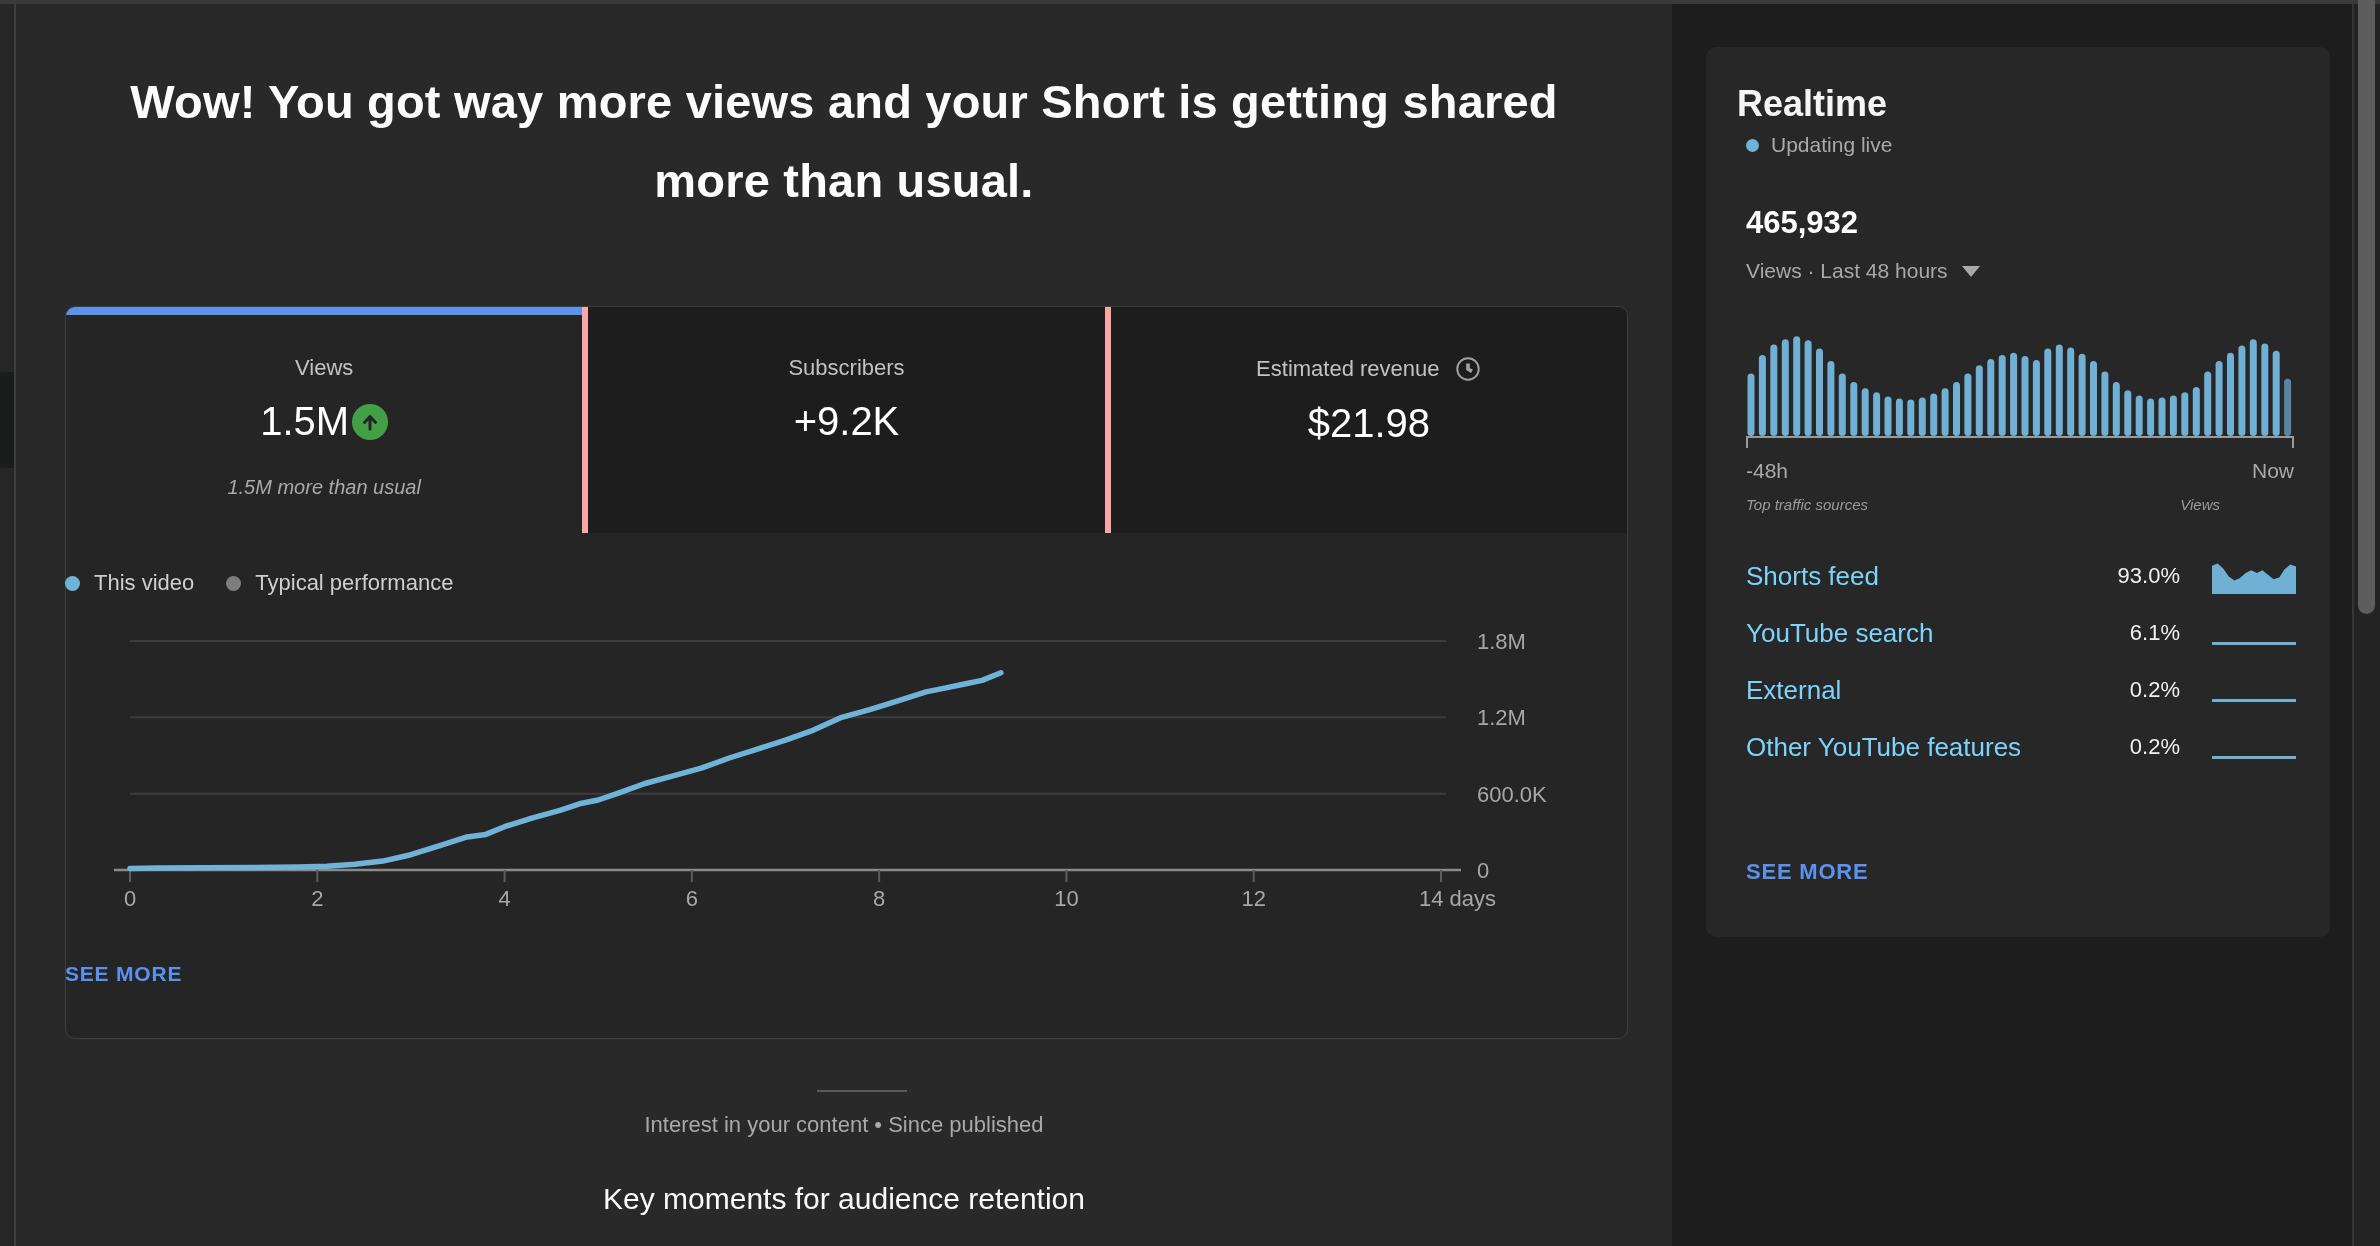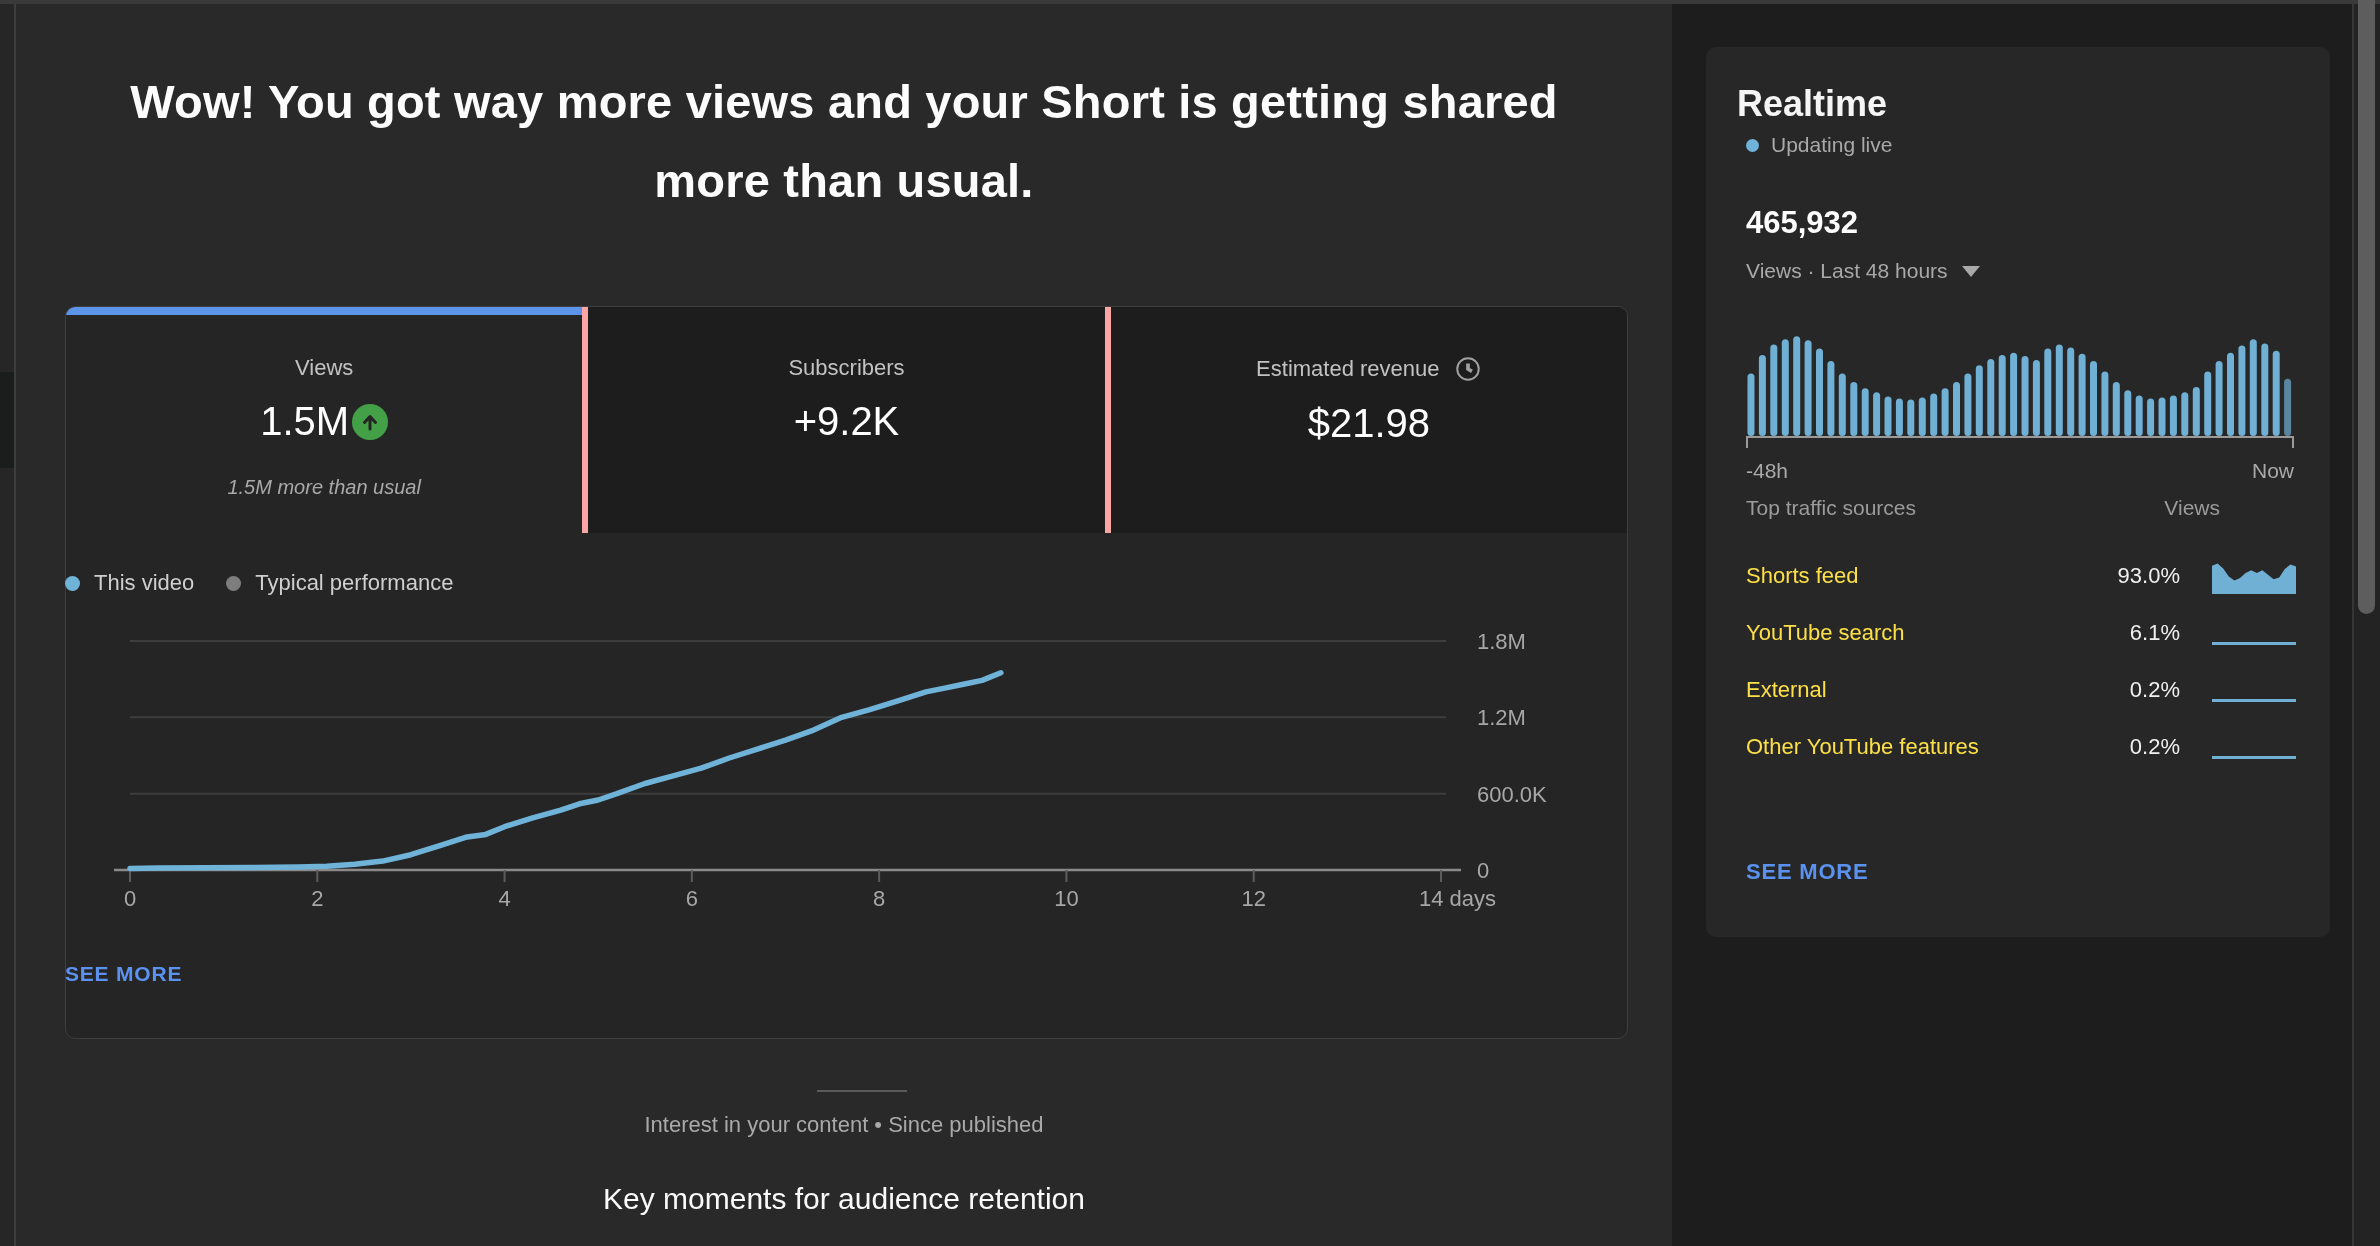--- a/index.html
+++ b/index.html
@@ -50,25 +50,25 @@
   .rt-card{position:absolute;left:34px;top:43px;width:624px;height:890px;background:#272727;border-radius:10px;}
   .rt-title{position:absolute;left:31px;top:36px;font-size:36px;font-weight:700;color:#f5f5f5;}
   .rt-live{position:absolute;left:40px;top:86px;display:flex;align-items:center;gap:12px;font-size:21px;color:#a9a9a9;}
   .rt-count{position:absolute;left:40px;top:158px;font-size:31px;font-weight:700;color:#fdfdfd;}
   .rt-range{position:absolute;left:40px;top:212px;display:flex;align-items:center;gap:14px;
             font-size:21px;color:#a9a9a9;cursor:pointer;}
   .tri-down{width:0;height:0;border-left:9px solid transparent;border-right:9px solid transparent;
             border-top:11px solid #a9a9a9;}
   .rt-axis-labels{position:absolute;left:40px;top:412px;width:548px;display:flex;
                   justify-content:space-between;font-size:21px;color:#a9a9a9;}
-  .tt-header{position:absolute;left:40px;top:449px;width:548px;font-size:21px;color:#9b9b9b;}
+  .tt-header{position:absolute;left:40px;top:449px;width:548px;font-size:15px;color:#9b9b9b;font-style:italic;}
   .tt-header .hdr-views{position:absolute;right:74px;top:0;}
   .tt-rows{position:absolute;left:0;top:500px;width:624px;}
   .tt-row{position:relative;height:57px;}
-  .tt-label{position:absolute;left:40px;top:50%;transform:translateY(-50%);font-size:22px;color:#fde047;}
+  .tt-label{position:absolute;left:40px;top:50%;transform:translateY(-50%);font-size:26px;color:#7dd3fc;}
   .tt-value{position:absolute;right:150px;top:50%;transform:translateY(-50%);font-size:22px;color:#f0f0f0;}
   .tt-spark{position:absolute;left:506px;top:50%;transform:translateY(-50%);width:84px;height:40px;}
   .tt-flat{position:absolute;left:506px;top:50%;width:84px;height:3px;background:#6fb0d4;margin-top:9px;}
   .rt-see-more{position:absolute;left:40px;top:812px;font-size:22px;}
 
   
   .scroll-track{position:absolute;left:2352px;top:4px;width:28px;height:1242px;background:#232323;border-left:2px solid #363636;}
   .scroll-thumb{position:absolute;left:2358px;top:0;width:17px;height:614px;background:#5d5d5d;border-radius:0 0 9px 9px;cursor:pointer;}
 
   svg text{font-family:"Liberation Sans", sans-serif;}

